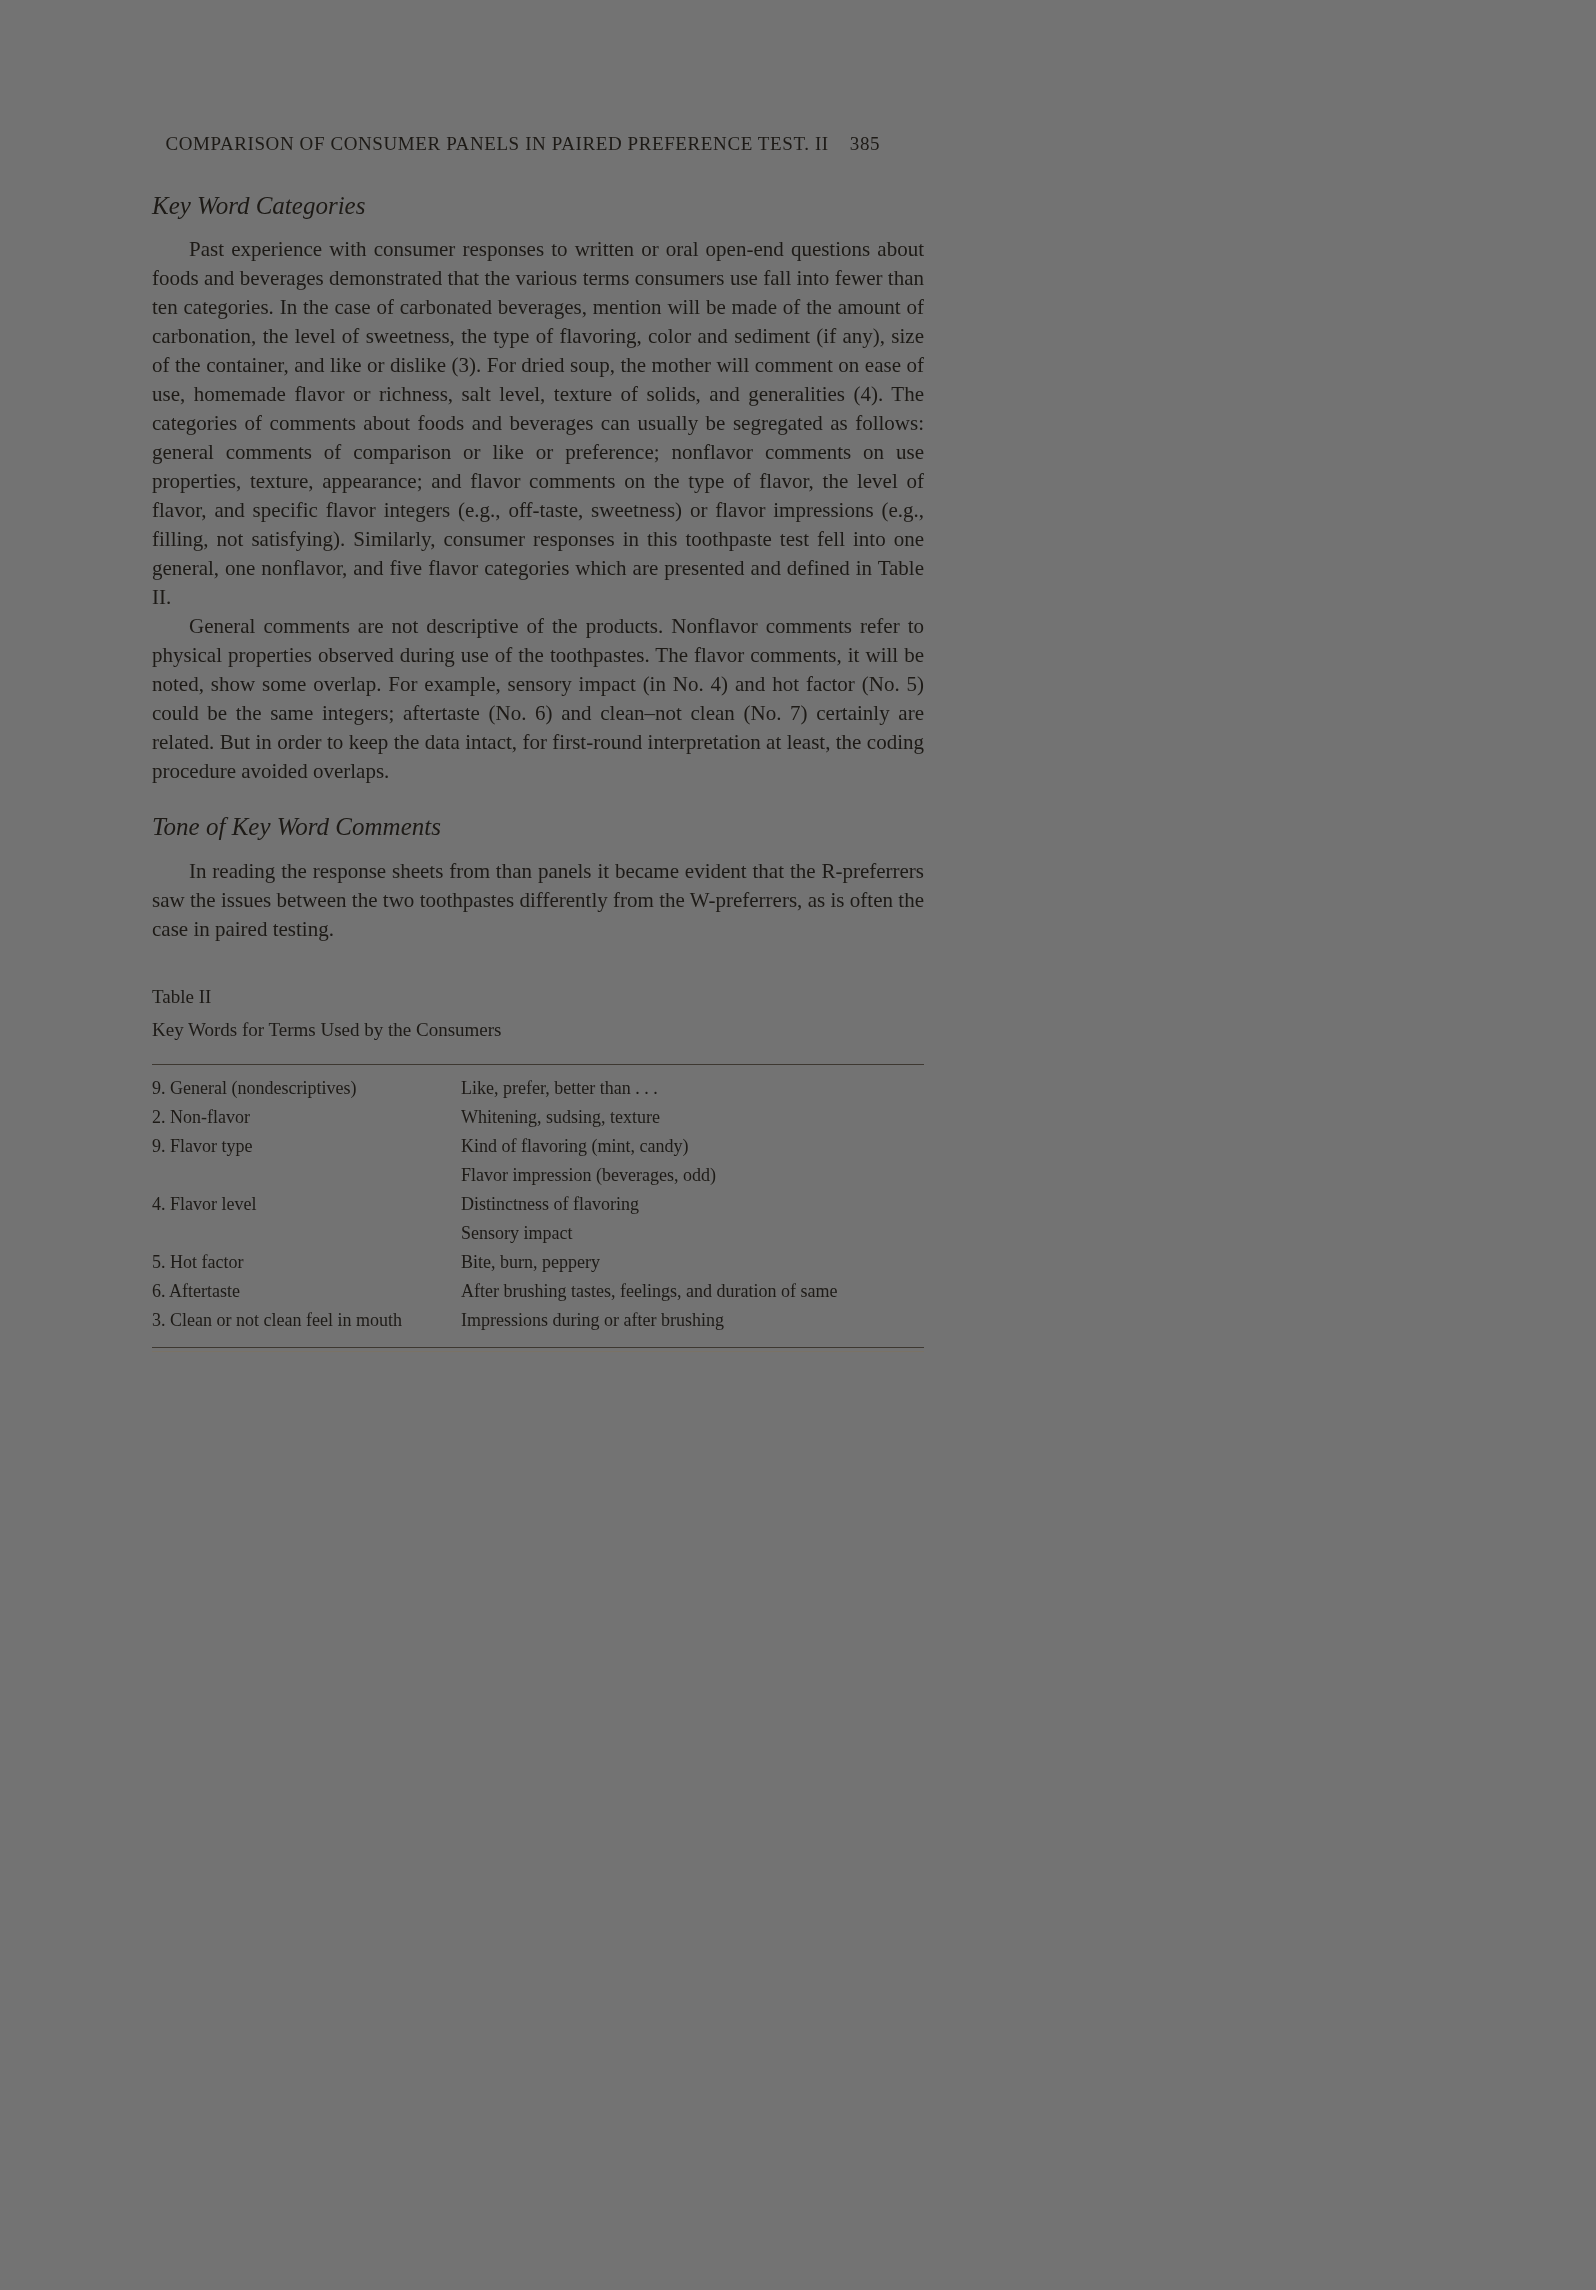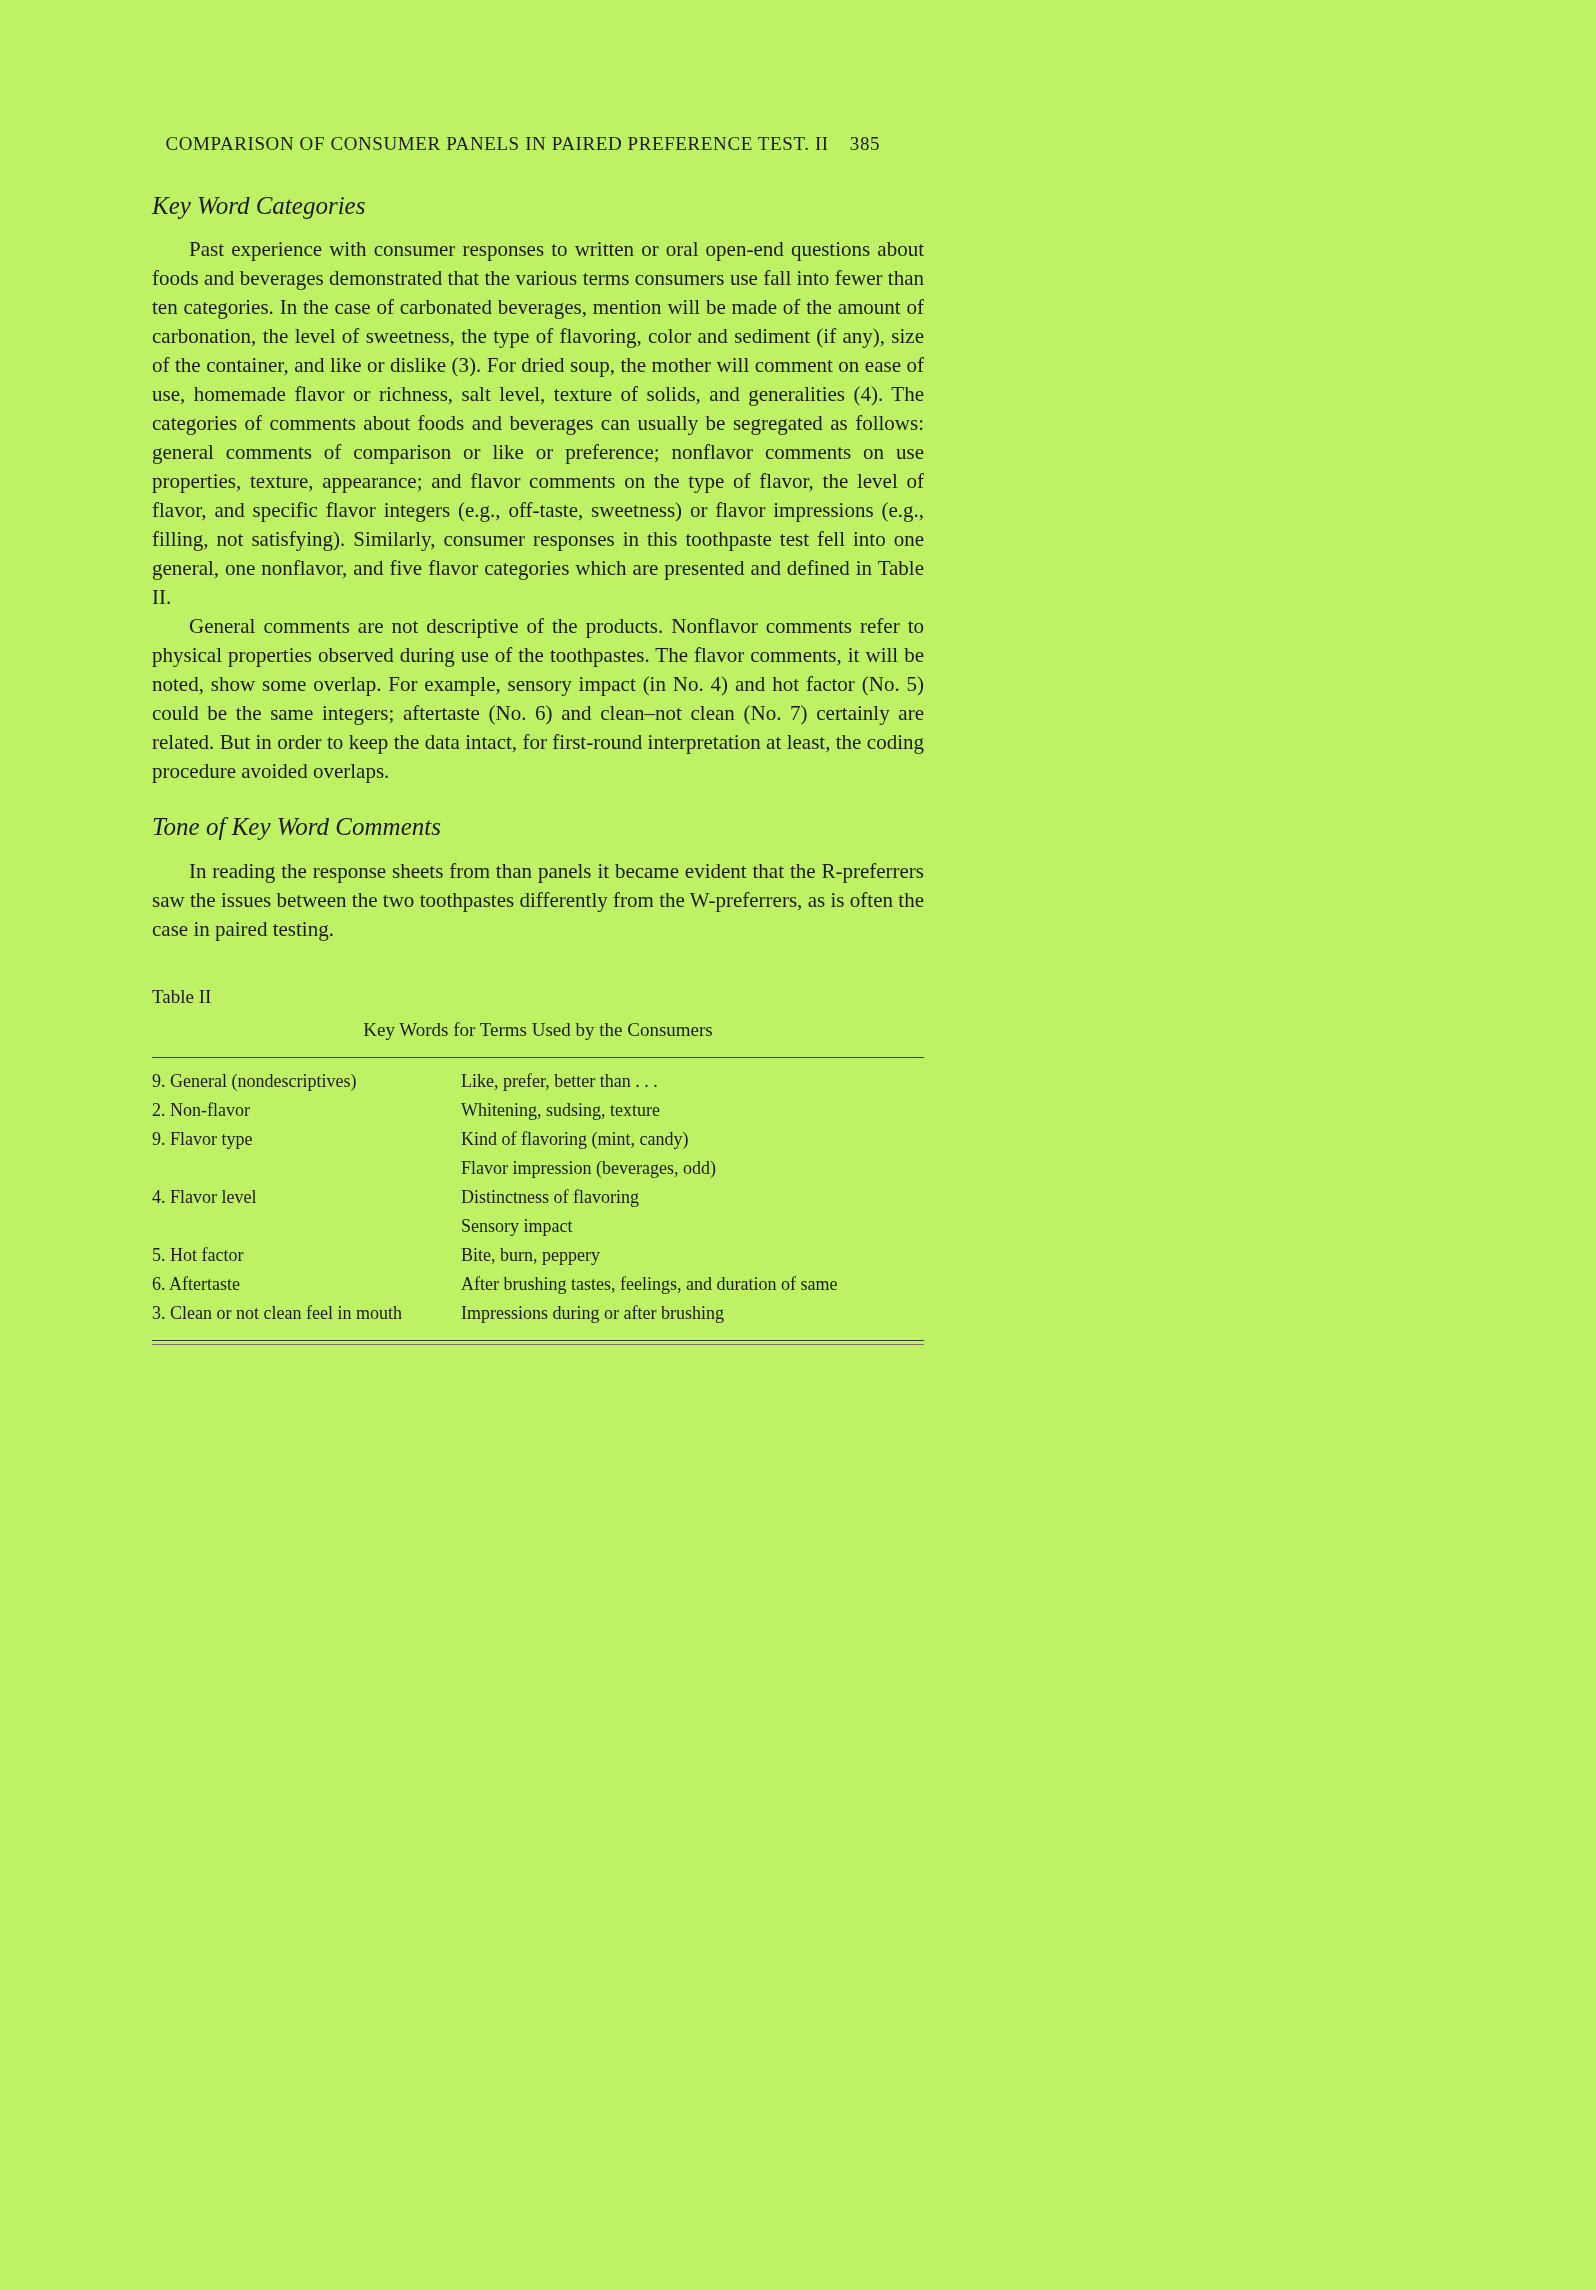--- a/index.html
+++ b/index.html
@@ -5,21 +5,21 @@
   * { margin: 0; padding: 0; box-sizing: border-box; }
 
   html, body {
     background: #fbfaf5;
   }
 
   .page {
     position: relative;
     width: 1597px;
     height: 2290px;
-    background: #bef264;
+    background: #737373;
     font-family: "Liberation Serif", "DejaVu Serif", serif;
     color: #1d1a16;
     overflow: hidden;
   }
 
   .text-block {
     position: absolute;
     left: 152px;
     top: 133px;
     width: 772px;
@@ -62,24 +62,23 @@
     font-size: 18px;
     line-height: 29px;
   }
 
   .table-caption {
     text-align: left;
     font-size: 19px;
   }
 
   .table-subcaption {
-    text-align: center;
     font-size: 19px;
     margin-top: 3.8px;
-    margin-bottom: 13px;
+    margin-bottom: 20px;
   }
 
   .rule-top {
     border-top: 1.9px solid #3d3831;
     margin-bottom: 9.6px;
   }
 
   .t-row {
     display: flex;
     align-items: flex-start;

